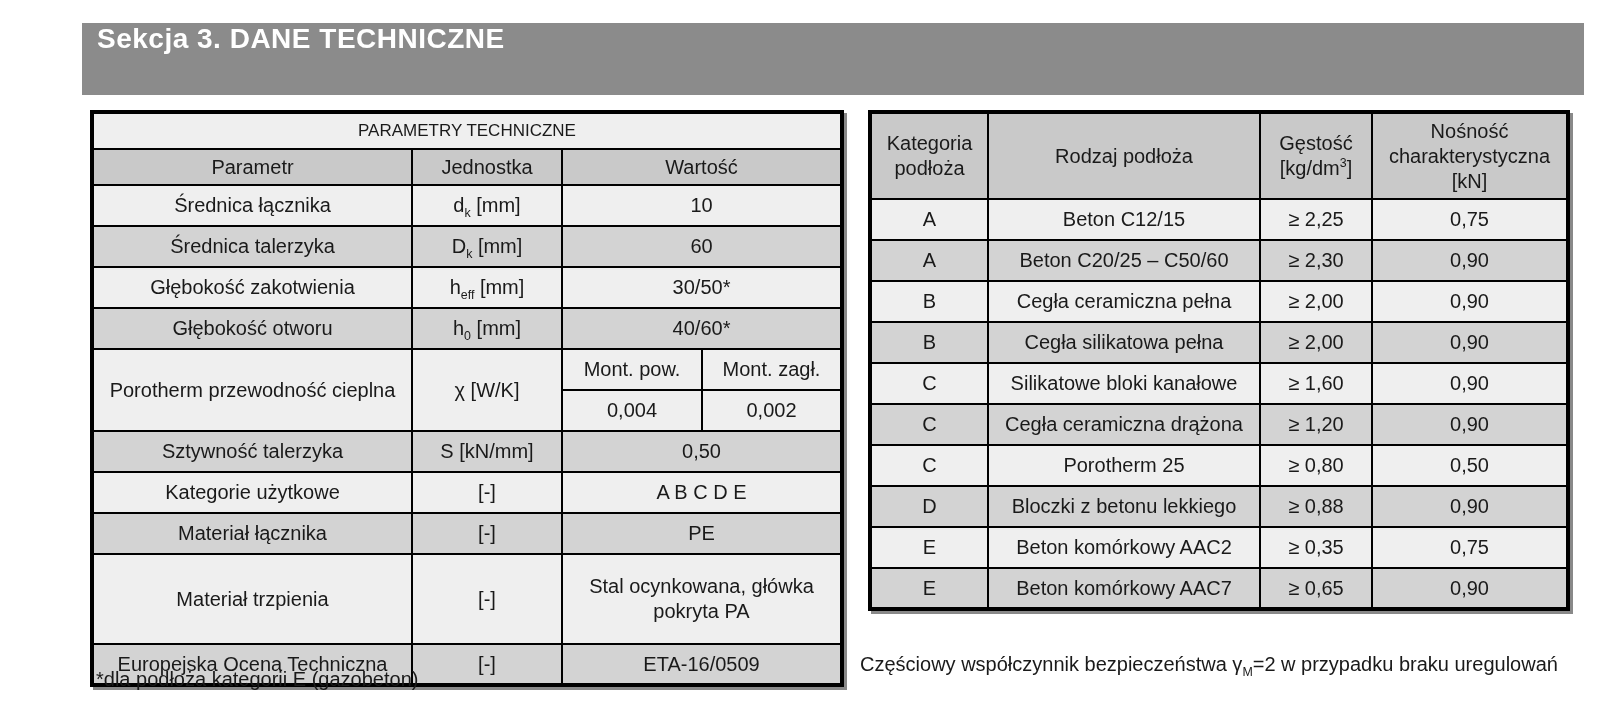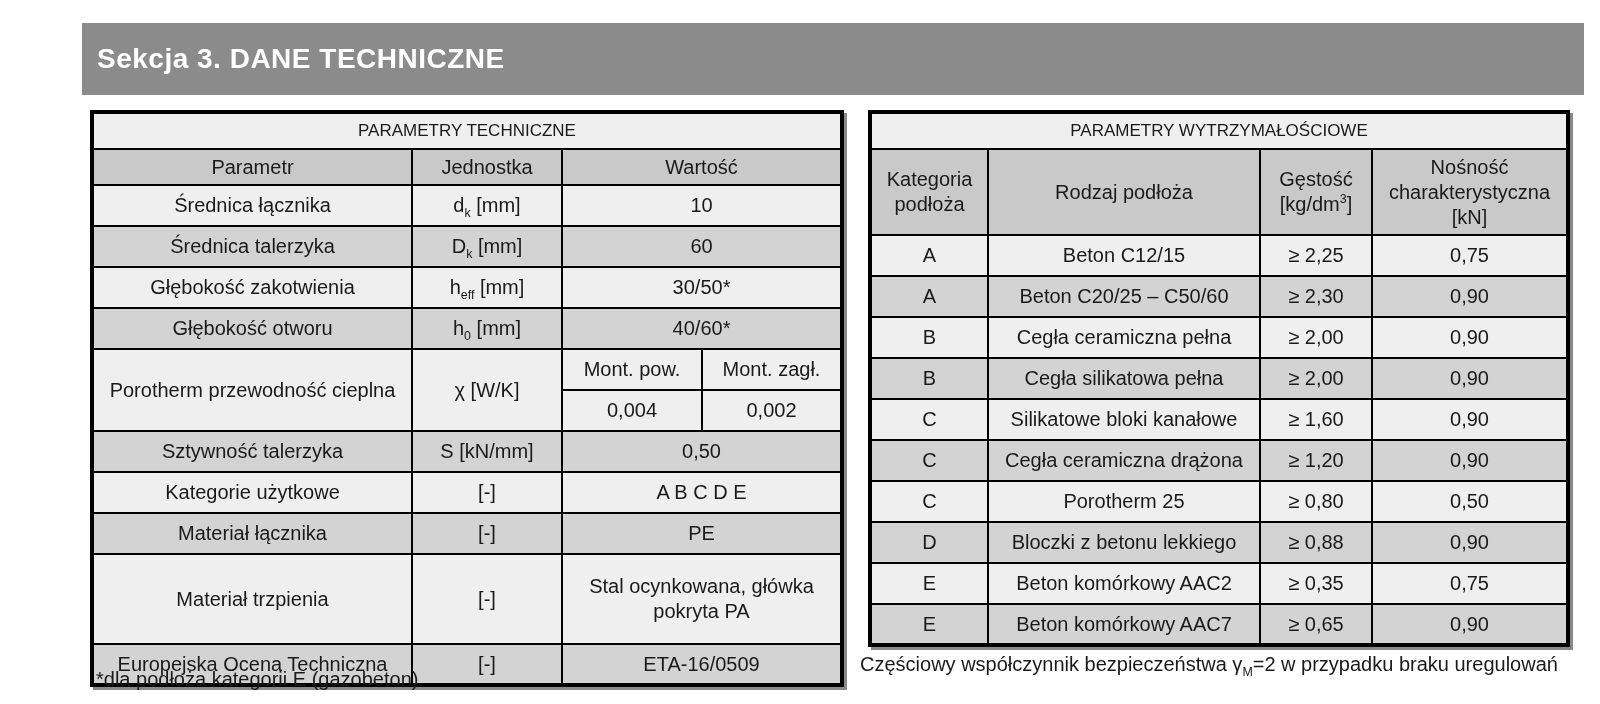--- a/index.html
+++ b/index.html
@@ -3,21 +3,21 @@
 <meta charset="utf-8">
 <style>
   html,body{margin:0;padding:0;background:#fff;}
   .page{
     position:relative;width:1600px;height:704px;background:#ffffff;overflow:hidden;
     font-family:"Liberation Sans","DejaVu Sans",sans-serif;color:#1a1a1a;
   }
   .section-bar{
     position:absolute;left:82px;top:23px;width:1502px;height:72px;
     background:#8b8b8b;color:#ffffff;font-weight:bold;font-size:28px;
-    display:flex;align-items:center;padding-left:15px;box-sizing:border-box;
+    display:flex;align-items:flex-start;padding-left:15px;box-sizing:border-box;
     letter-spacing:0.5px;
   }
   .tbl{
     position:absolute;border-collapse:collapse;table-layout:fixed;
     box-shadow:3px 3px 0 rgba(40,40,40,0.55);
     border:4px solid #000;
   }
   .tbl td{
     border:2px solid #000;text-align:center;vertical-align:middle;
     font-size:20px;padding:2px 4px;line-height:1.25;overflow:hidden;
@@ -128,23 +128,20 @@
   <div class="footnote footnote-left">*dla podłoża kategorii E (gazobeton)</div>
 
   <table class="tbl tbl-right">
     <colgroup>
         <col style="width:118px">
         <col style="width:272px">
         <col style="width:112px">
         <col style="width:196px">
       </colgroup>
     <tbody>
-    <tr class="title-row">
-      <td colspan="4">PARAMETRY WYTRZYMAŁOŚCIOWE</td>
-    </tr>
     <tr class="head-row">
       <td>Kategoria podłoża</td>
       <td>Rodzaj podłoża</td>
       <td>Gęstość [kg/dm<sup>3</sup>]</td>
       <td>Nośność charakterystyczna [kN]</td>
     </tr>
 
     <tr class="row-light r-std">
       <td>A</td>
       <td>Beton C12/15</td>

